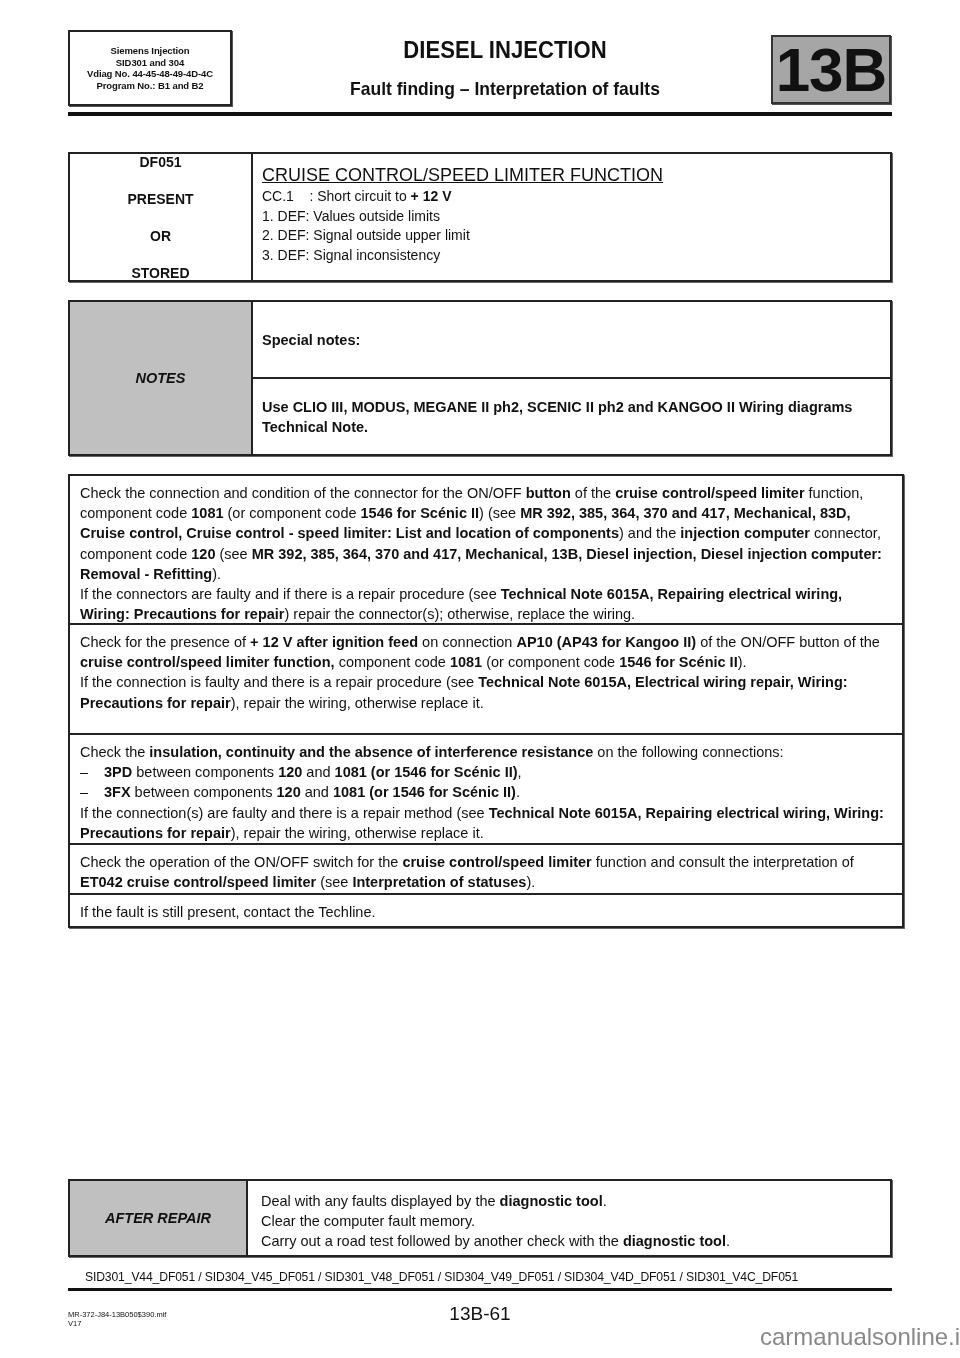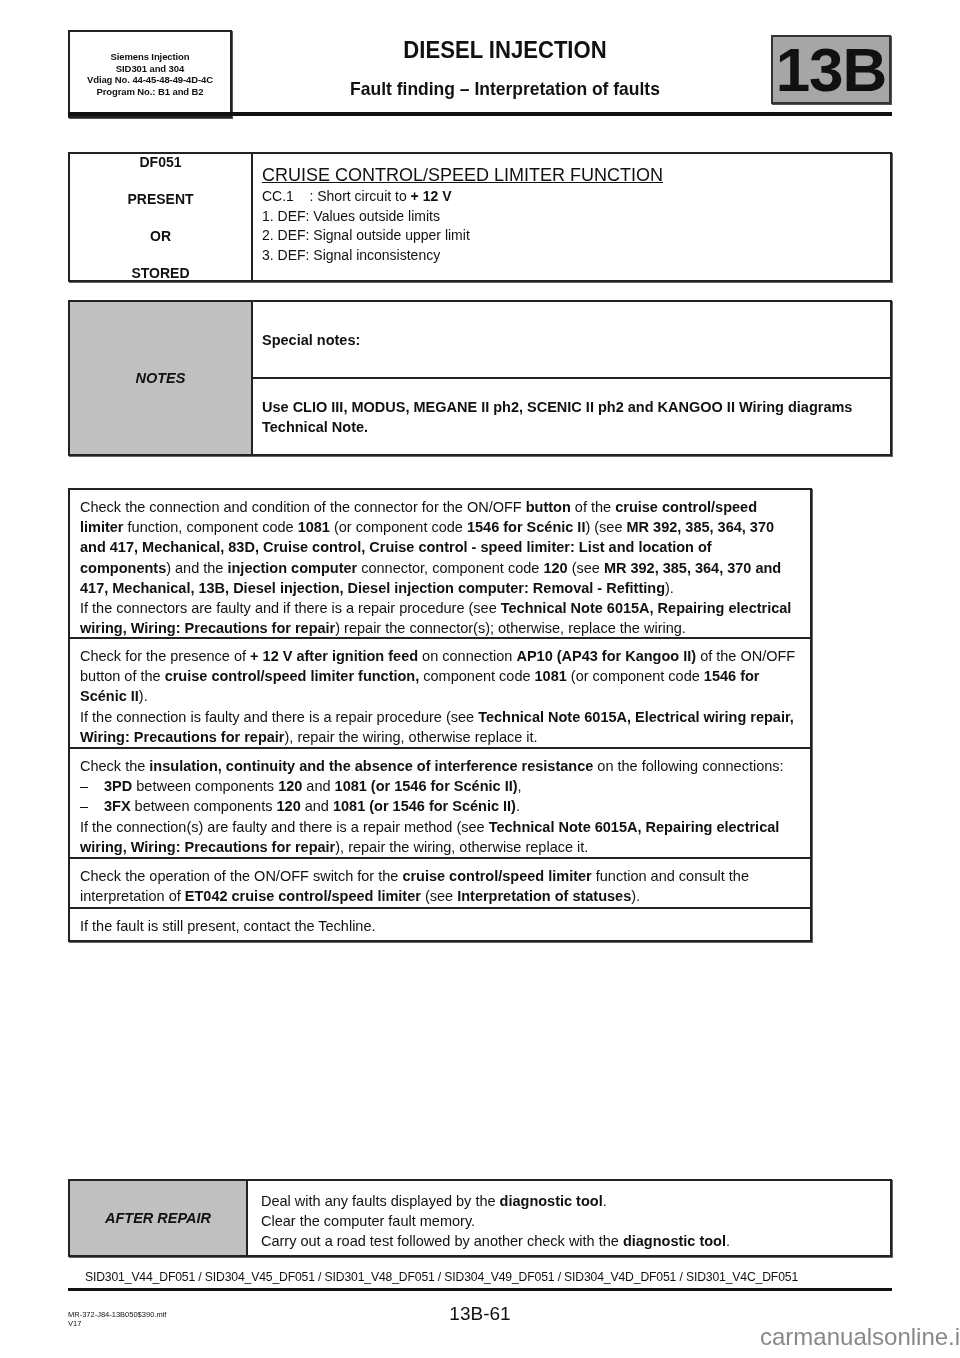--- a/index.html
+++ b/index.html
@@ -9,21 +9,21 @@
       background: #ffffff;
       font-family: "Liberation Sans", sans-serif;
       color: #111111;
       position: relative;
       overflow: hidden;
     }
     .abs { position: absolute; }
 
     
     .hdr-infobox {
-      left: 68px; top: 30px; width: 164px; height: 88px;
+      left: 68px; top: 30px; width: 164px; height: 76px;
       border: 2px solid #222;
       box-shadow: 1px 1px 0 #555;
       display: flex; flex-direction: column; align-items: center; justify-content: center;
       font-weight: bold; font-size: 9.5px; line-height: 11.5px; text-align: center;
       letter-spacing: -0.1px;
     }
     .hdr-title {
       left: 240px; top: 36px; width: 530px; text-align: center;
       font-weight: bold; font-size: 24px; letter-spacing: 0px;
       transform: scaleX(0.92);
@@ -82,21 +82,21 @@
     .notes-row {
       padding: 0 10px 0 9px; font-size: 14.5px; line-height: 20px;
       display: flex; flex-direction: column; justify-content: center;
     }
     .notes-row.r1 { height: 77px; border-bottom: 2px solid #222; }
     .notes-row.r2 { flex: 1; }
     .b { font-weight: bold; }
 
     
     .checks-box {
-      left: 68px; top: 488px; width: 744px; height: 454px;
+      left: 68px; top: 474px; width: 836px; height: 454px;
     }
     .check-row {
       border-bottom: 2px solid #222;
       padding: 7px 10px 0 10px;
       font-size: 14.5px; line-height: 20.2px;
     }
     .check-row:last-child { border-bottom: none; }
     .check-row.c1 { height: 149px; }
     .check-row.c2 { height: 110px; }
     .check-row.c3 { height: 110px; }

